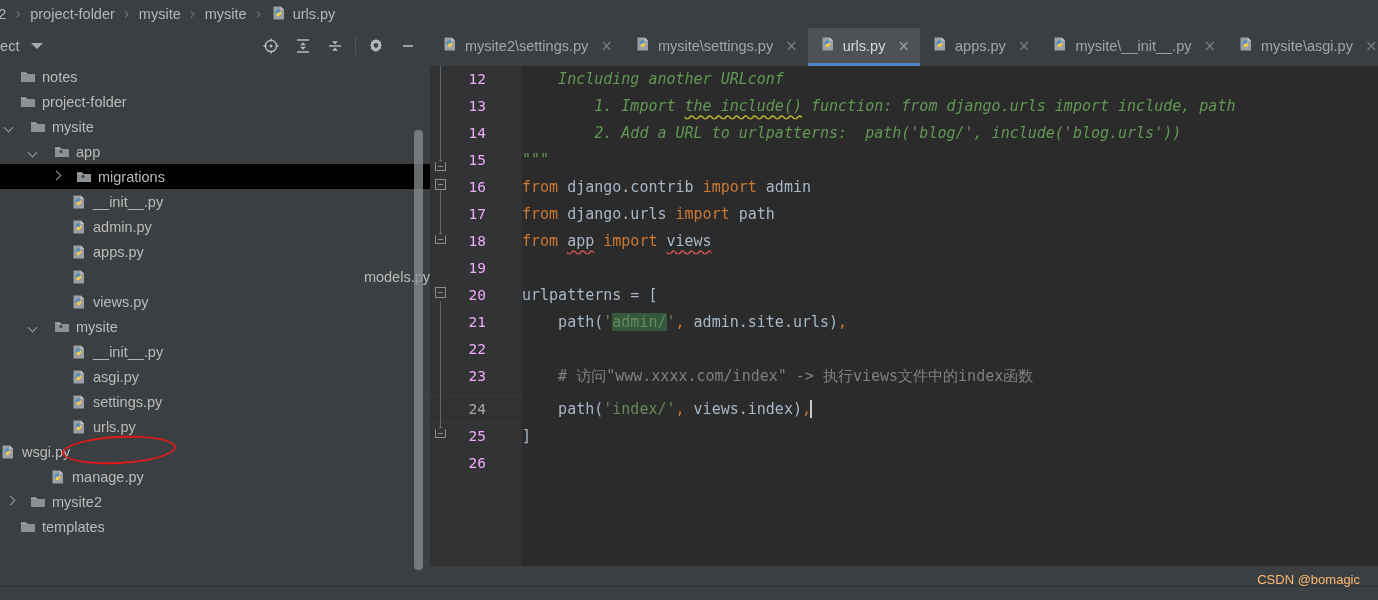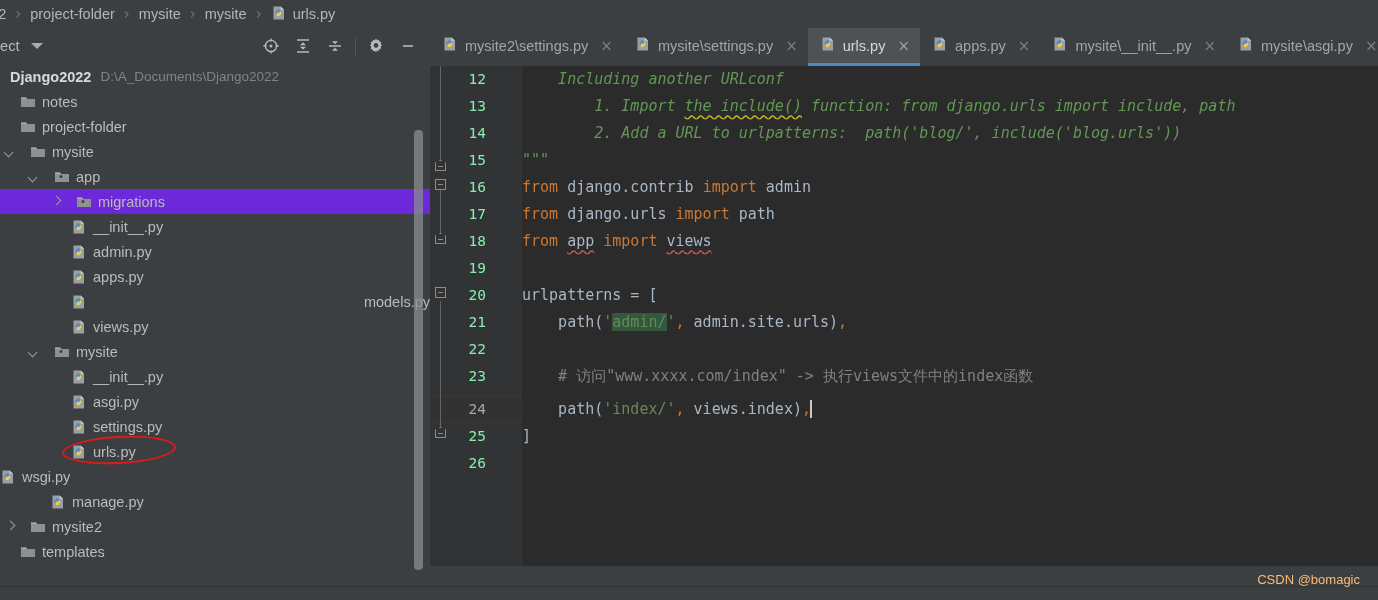--- a/index.html
+++ b/index.html
@@ -85,21 +85,21 @@
   
   .tree-panel {
     position: absolute; left: 0; top: 64px; width: 430px; height: 522px;
     background: #3c3f41; overflow: hidden;
   }
   .tree-row {
     height: 25px; display: flex; align-items: center;
     color: #bbbbbb; font-size: 14.5px; white-space: nowrap;
     cursor: pointer; position: relative;
   }
-  .tree-row.selected { background: #6d28d9; }
+  .tree-row.selected { background: #000000; }
   .tree-row.root { font-weight: bold; color: #d6d8da; }
   .root-path { font-weight: normal; color: #808387; margin-left: 9px; font-size: 13.5px;}
   .arrow {
     width: 13px; height: 13px; flex: 0 0 13px;
     position: relative; margin-right: 3px;
   }
   .arrow.down::after, .arrow.right::after {
     content: ""; position: absolute; border-style: solid;
     border-color: #9a9d9f;
   }
@@ -151,21 +151,21 @@
   .line {
     position: absolute; left: 0; width: 100%; height: 27px;
     font-family: "DejaVu Sans Mono", monospace;
     font-size: 15px; line-height: 27px; white-space: pre;
     color: #a9b7c6;
   }
   .lno {
     position: absolute; width: 56px; text-align: right;
     font-family: "DejaVu Sans Mono", monospace;
     font-size: 14.5px; line-height: 27px; height: 27px;
-    color: #86efac;
+    color: #f0abfc;
   }
   .lno.current { color: #a4a8ab; }
   .cur-line-hl {
     position: absolute; left: 0; width: 948px; height: 27px;
     background: #323232; border-top:1px solid #393939; border-bottom:1px solid #393939;
   }
   .editor-vline {
     position: absolute; left: 92px; top: 0; width: 1px; height: 500px;
     background: #555555;
   }
@@ -373,25 +373,20 @@
       </span>
       <span>mysite\asgi.py</span>
       <span class="tab-close">×</span>
     </div>
 
   </div>
 
   <div class="panel-divider"></div>
   <div class="tree-panel">
 
-    <div class="tree-row root" style="padding-left:4px;">
-      <span class="ic"></span>
-      <span>Django2022</span>
-      <span class="root-path">D:\A_Documents\Django2022</span>
-    </div>
 
     <div class="tree-row" style="padding-left:4px;">
       <span class="arrow blank"></span>
       <span class="ic">
         <svg width="16" height="14" viewBox="0 0 16 14">
             <path d="M1 2.6h5l1.3 1.5H15V12H1z" fill="#8d9196"></path>
             <path d="M1 2.6h5l1.3 1.5H1z" fill="#a5a9ad"></path>
           </svg>
       </span>
       <span>notes</span>

